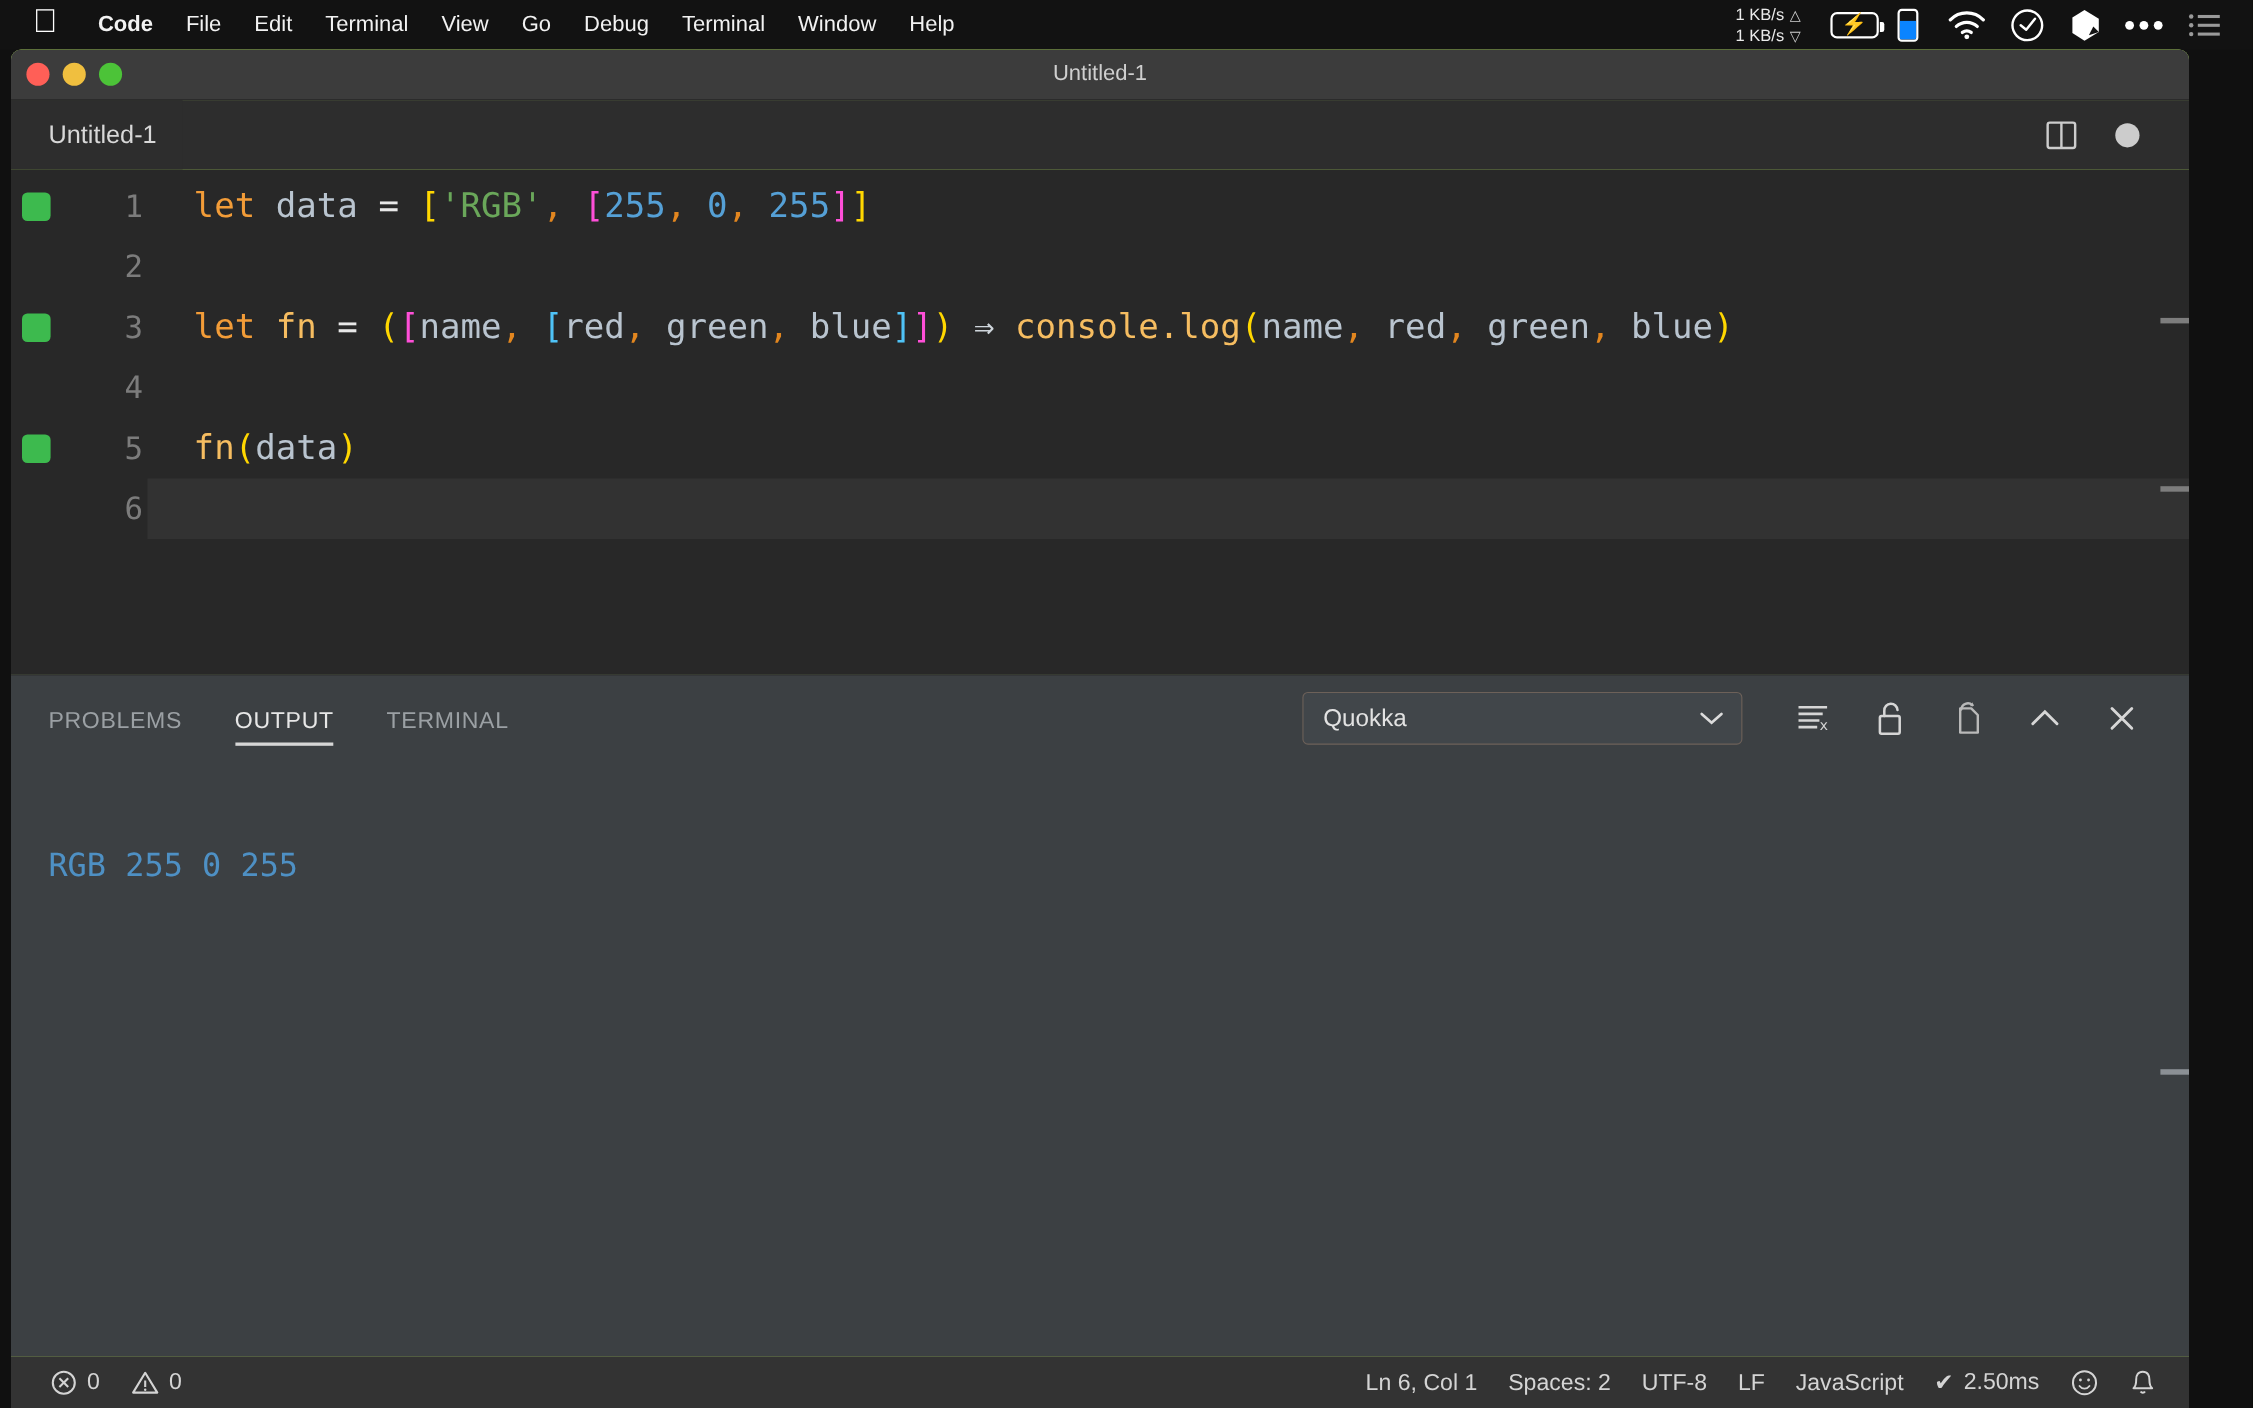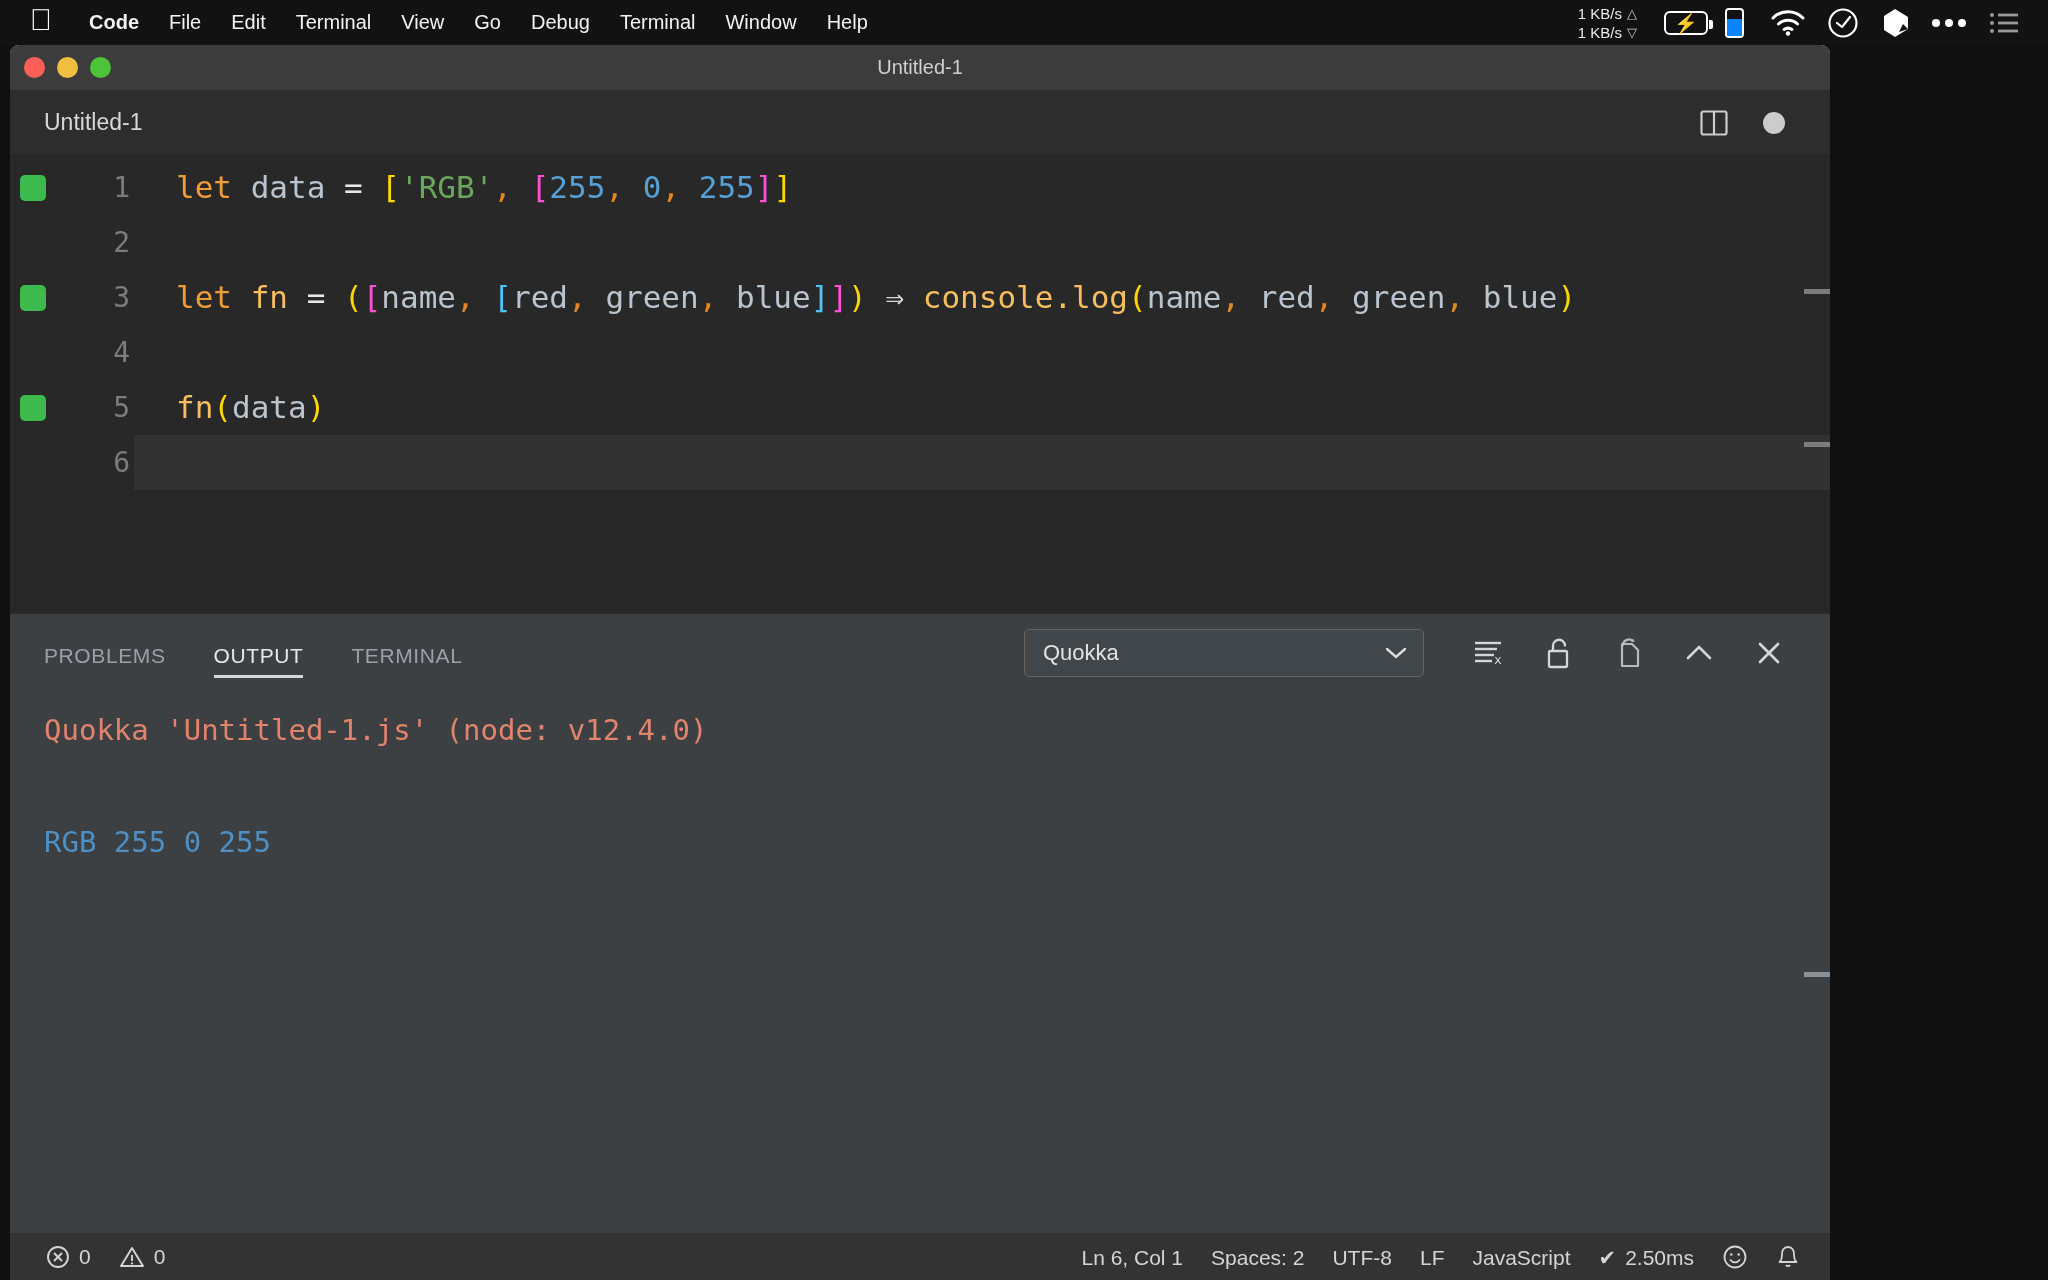--- a/index.html
+++ b/index.html
@@ -39,21 +39,21 @@
 
   .phonebat { width: 19px; height: 30px; border: 2.5px solid #fff; border-radius: 4px;
               position: relative; margin-right: 16px; overflow: hidden; }
   .phonebat .fill { position: absolute; bottom: 0; left: 0; right: 0; height: 62%;
               background: #0a84ff; }
 
   .mb-icon { margin: 0 11px; display: flex; align-items: center; color: #fff; }
 
   
   .vswin {
-    position: absolute; top: 45px; left: 10px; width: 1820px; height: 1235px;
+    position: absolute; top: 45px; left: 10px; width: 1980px; height: 1235px;
     background: #bef264; border-radius: 9px 9px 0 0; overflow: hidden;
     display: flex; flex-direction: column;
   }
   .titlebar {
     height: 46px; background: #3c3c3c; display: flex; align-items: center;
     position: relative; flex: 0 0 46px;
     border-bottom: 1px solid #2b2b2b;
   }
   .lights { display: flex; gap: 12px; padding-left: 14px; }
   .light { width: 21px; height: 21px; border-radius: 50%; }
@@ -383,21 +383,20 @@
           <div class="ptool">
             <svg width="30" height="30" viewBox="0 0 30 30">
               <line x1="6" y1="6" x2="24" y2="24" stroke="#d6d6d6" stroke-width="2.6" stroke-linecap="round"></line>
               <line x1="24" y1="6" x2="6" y2="24" stroke="#d6d6d6" stroke-width="2.6" stroke-linecap="round"></line>
             </svg>
           </div>
         </div>
       </div>
 
       <div class="panel-body">
-        <div class="out-head">Quokka 'Untitled-1.js' (node: v12.4.0)</div>
         <div class="out-blank"></div>
         <div class="out-val">RGB 255 0 255</div>
 
         <div class="panel-scroll-h" style="top:280px"></div>
       </div>
     </div>
 
     <div class="statusbar">
       <div class="sb-left">
         <div class="sb-item">

